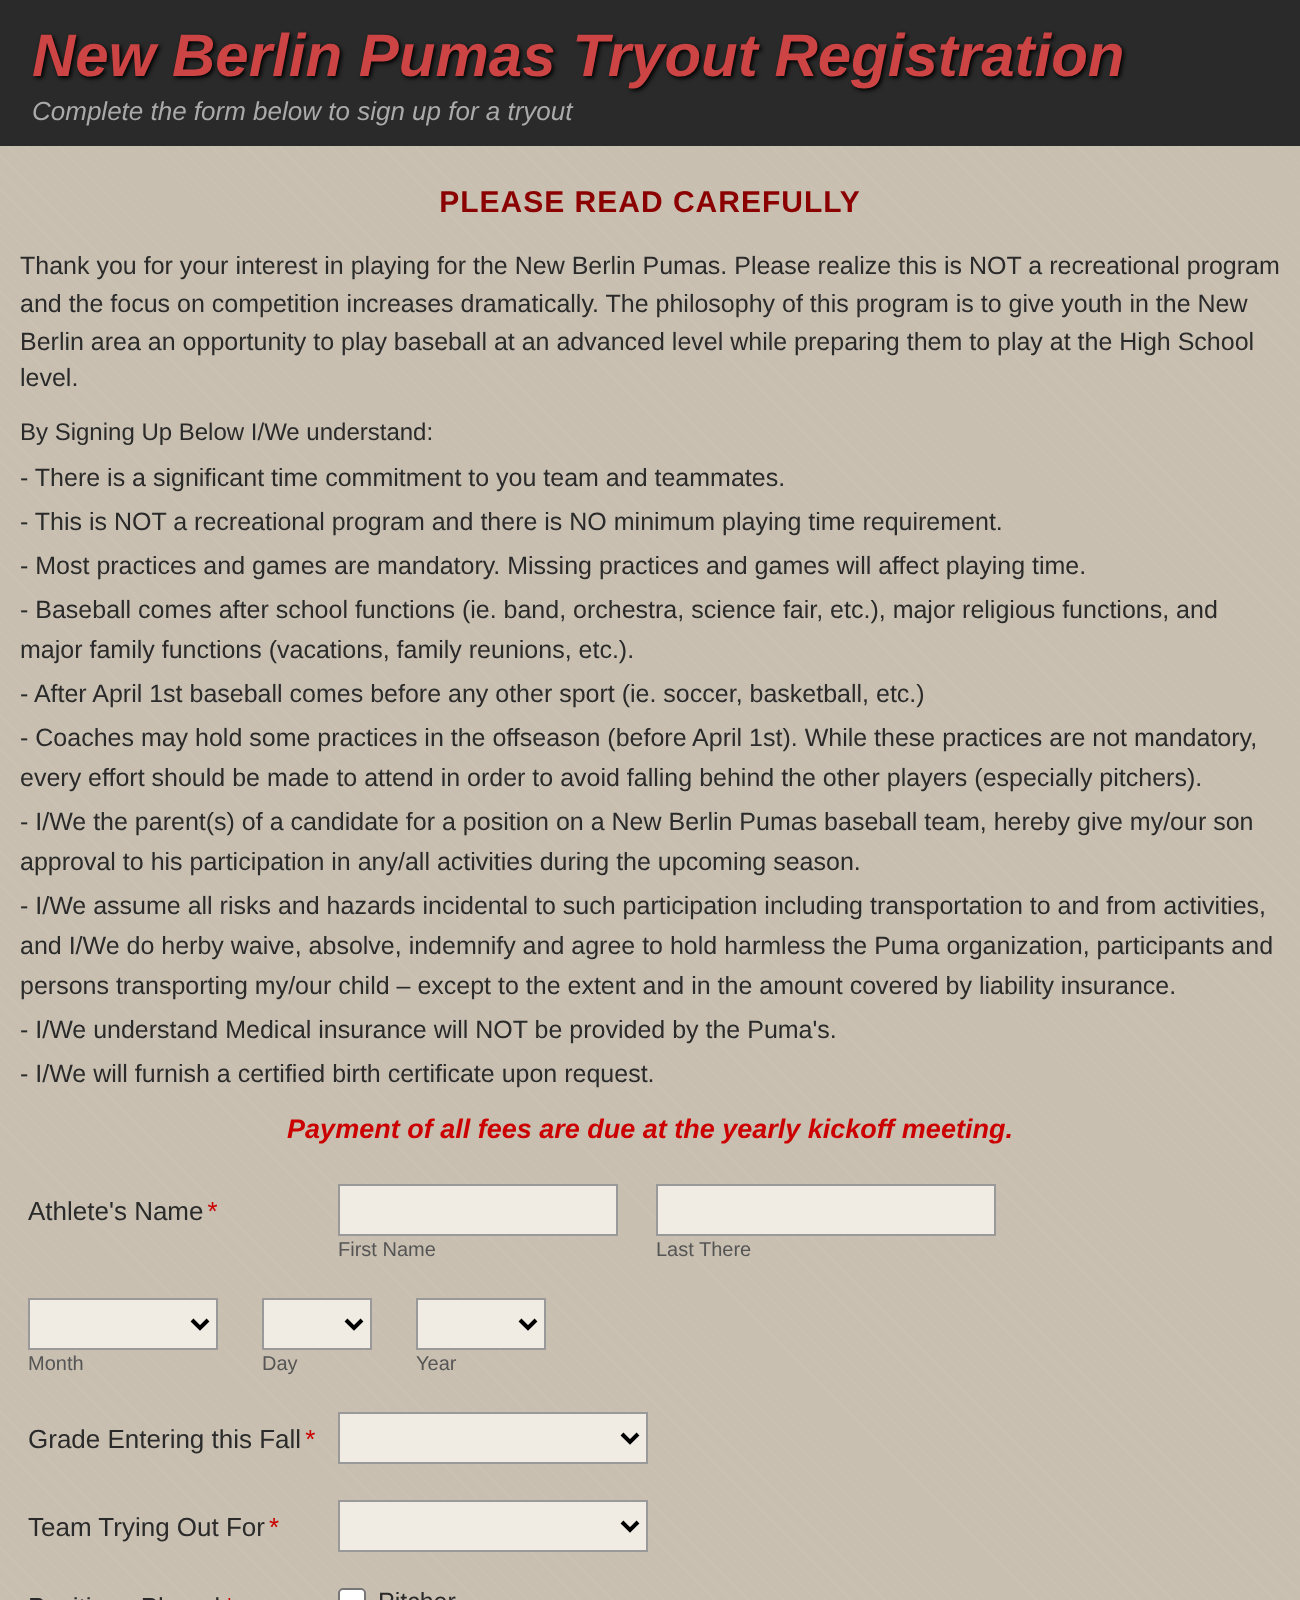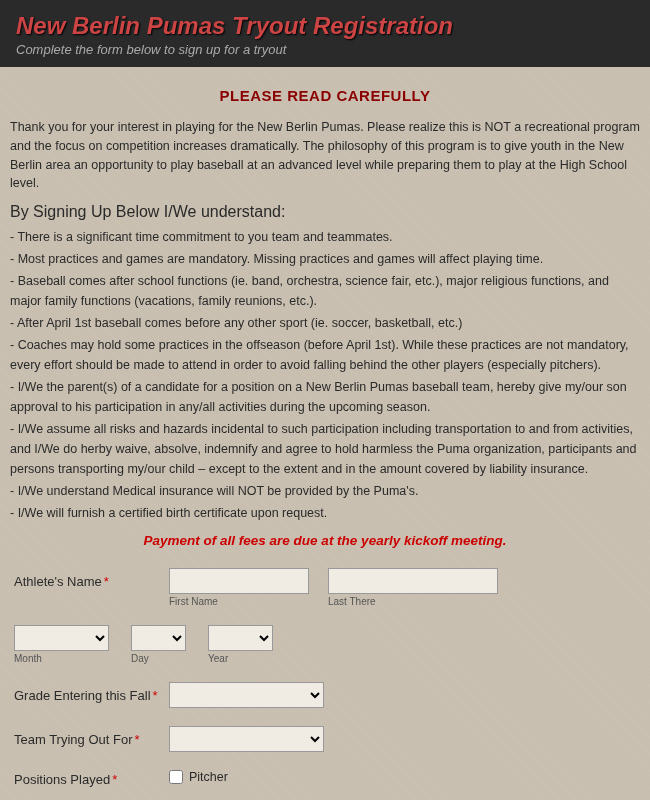--- a/index.html
+++ b/index.html
@@ -24,21 +24,21 @@
     }
 
     
     #header {
       background-color: #2a2a2a;
       padding: 12px 16px 10px 16px;
     }
 
     #header-title {
       color: #cc4444;
-      font-size: 24px;
+      font-size: 30px;
       font-weight: bold;
       font-style: italic;
       text-shadow: 1px 1px 2px #000;
     }
 
     #header-subtitle {
       color: #aaaaaa;
       font-size: 13px;
       font-style: italic;
       margin-top: 2px;
@@ -60,21 +60,21 @@
 
     #intro-text {
       color: #2a2a2a;
       font-size: 12.5px;
       line-height: 1.5;
       margin-bottom: 10px;
     }
 
     #signup-heading {
       color: #2a2a2a;
-      font-size: 16px;
+      font-size: 12px;
       margin-bottom: 6px;
     }
 
     #rules-list {
       color: #2a2a2a;
       font-size: 12.5px;
       line-height: 1.6;
       margin-bottom: 10px;
     }
 
@@ -238,20 +238,21 @@
 
   <div id="please-read-title">PLEASE READ CAREFULLY</div>
 
   <div id="intro-text">Thank you for your interest in playing for the New Berlin Pumas.  Please realize this is NOT a recreational program and the focus on competition increases dramatically. The philosophy of this program is to give youth in the New Berlin area an opportunity to play baseball at an advanced level while preparing them to play at the High School level.</div>
 
   <div id="signup-heading">By Signing Up Below I/We understand:</div>
 
   <div id="rules-list">
 
   <p style="margin-bottom: 2px;">- There is a significant time commitment to you team and teammates.</p>
+      <p style="margin-bottom: 2px;">- This is NOT a recreational program and there is NO minimum playing time requirement.</p>
       <p style="margin-bottom: 2px;">- Most practices and games are mandatory.  Missing practices and games will affect playing time.</p>
       <p style="margin-bottom: 2px;">- Baseball comes after school functions (ie. band, orchestra, science fair, etc.), major religious functions, and major family functions (vacations, family reunions, etc.).</p>
       <p style="margin-bottom: 2px;">- After April 1st baseball comes before any other sport (ie. soccer, basketball, etc.)</p>
       <p style="margin-bottom: 2px;">- Coaches may hold some practices in the offseason (before April 1st). While these practices are not mandatory, every effort should be made to attend in order to avoid falling behind the other players (especially pitchers).</p>
       <p style="margin-bottom: 2px;">- I/We the parent(s) of a candidate for a position on a New Berlin Pumas baseball team, hereby give my/our son approval to his participation in any/all activities during the upcoming season.</p>
       <p style="margin-bottom: 2px;">- I/We assume all risks and hazards incidental to such participation including transportation to and from activities, and I/We do herby waive, absolve, indemnify and agree to hold harmless the Puma organization, participants and persons transporting my/our child – except to the extent and in the amount covered by liability insurance.</p>
       <p style="margin-bottom: 2px;">- I/We understand Medical insurance will NOT be provided by the Puma's.</p>
       <p style="margin-bottom: 2px;">- I/We will furnish a certified birth certificate upon request.</p>
     </div>
 

